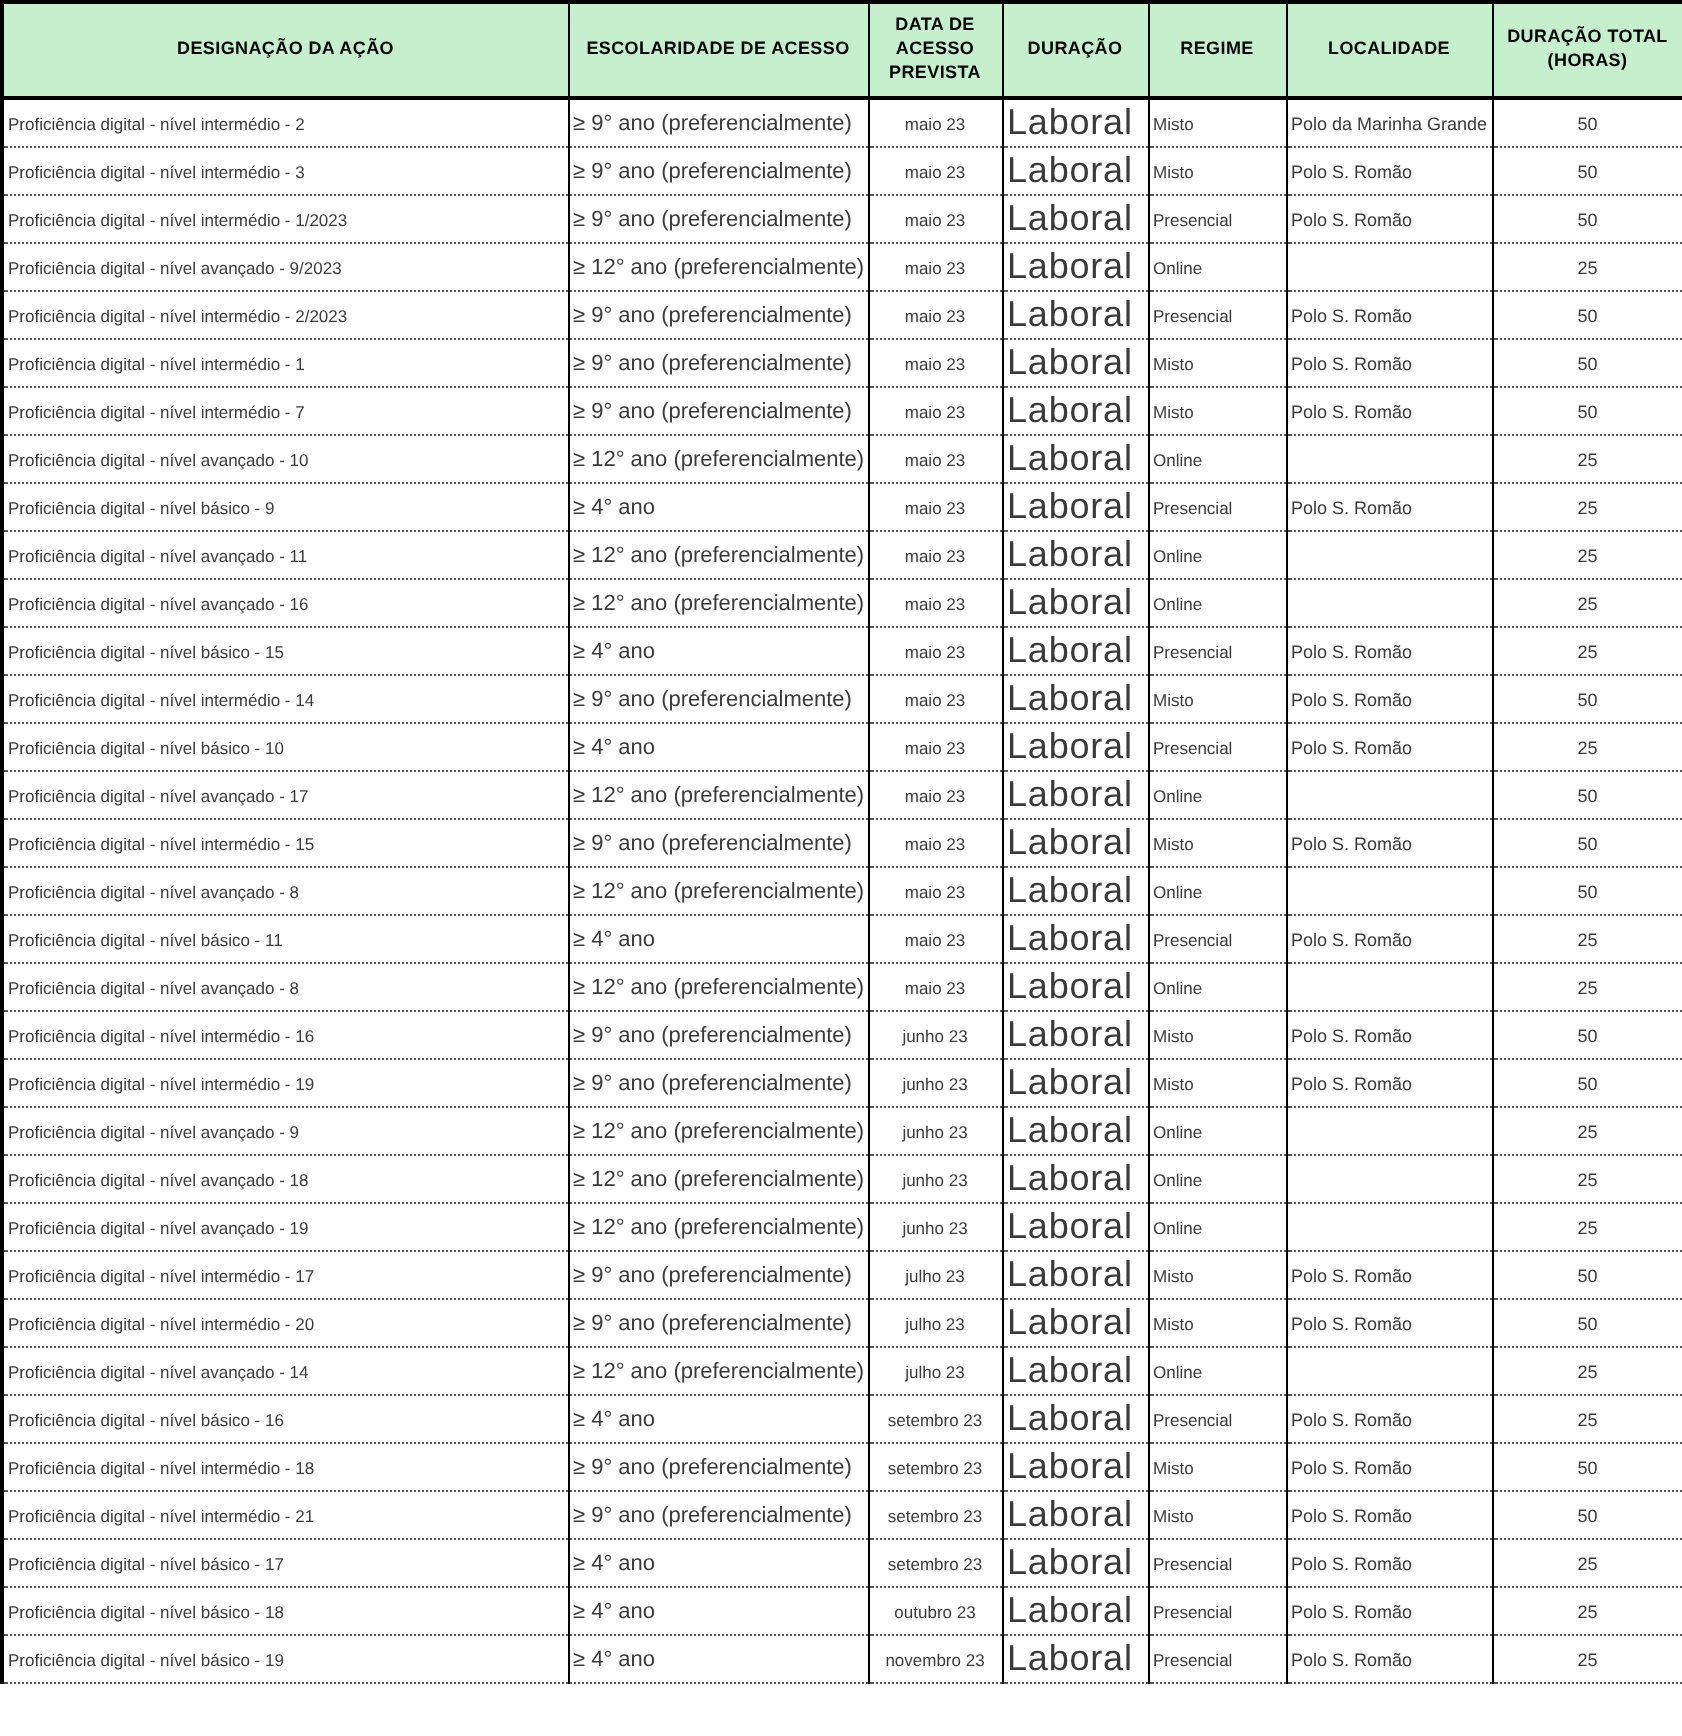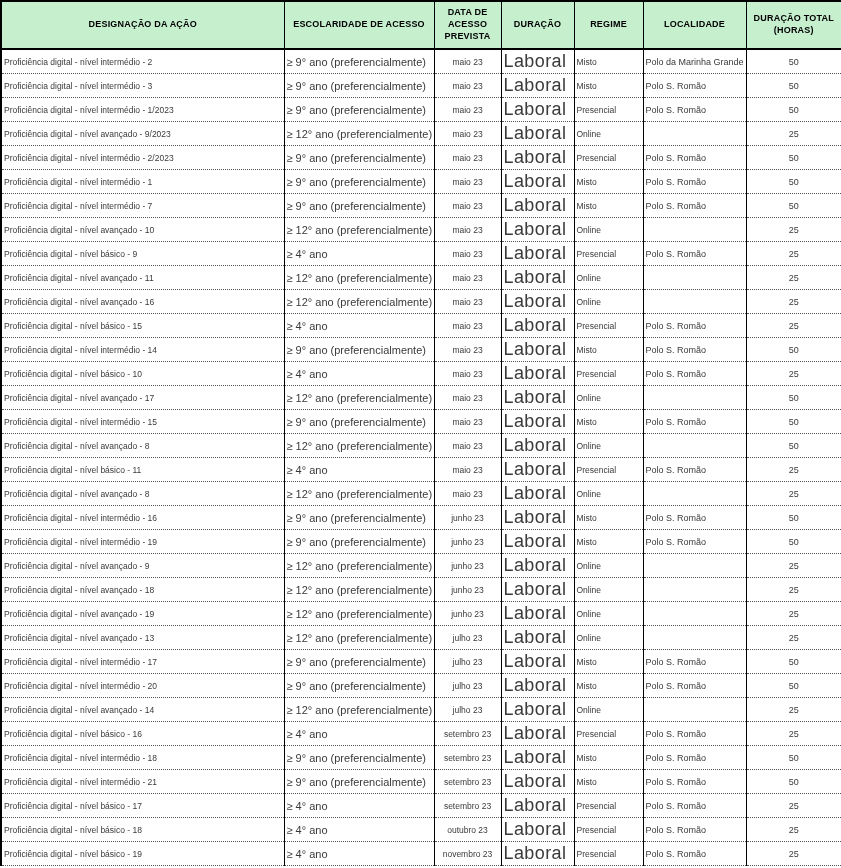--- a/index.html
+++ b/index.html
@@ -292,29 +292,20 @@
         <tr>
           <td class="col-designacao">Proficiência digital - nível avançado - 19</td>
           <td class="col-escolaridade">≥ 12° ano (preferencialmente)</td>
           <td class="col-data">junho 23</td>
           <td class="col-horario">Laboral</td>
           <td class="col-regime">Online</td>
           <td class="col-localidade"></td>
           <td class="col-duracao">25</td>
         </tr>
         <tr>
-          <td class="col-designacao">Proficiência digital - nível avançado - 13</td>
-          <td class="col-escolaridade">≥ 12° ano (preferencialmente)</td>
-          <td class="col-data">julho 23</td>
-          <td class="col-horario">Laboral</td>
-          <td class="col-regime">Online</td>
-          <td class="col-localidade"></td>
-          <td class="col-duracao">25</td>
-        </tr>
-        <tr>
           <td class="col-designacao">Proficiência digital - nível intermédio - 17</td>
           <td class="col-escolaridade">≥ 9° ano (preferencialmente)</td>
           <td class="col-data">julho 23</td>
           <td class="col-horario">Laboral</td>
           <td class="col-regime">Misto</td>
           <td class="col-localidade">Polo S. Romão</td>
           <td class="col-duracao">50</td>
         </tr>
         <tr>
           <td class="col-designacao">Proficiência digital - nível intermédio - 20</td>

